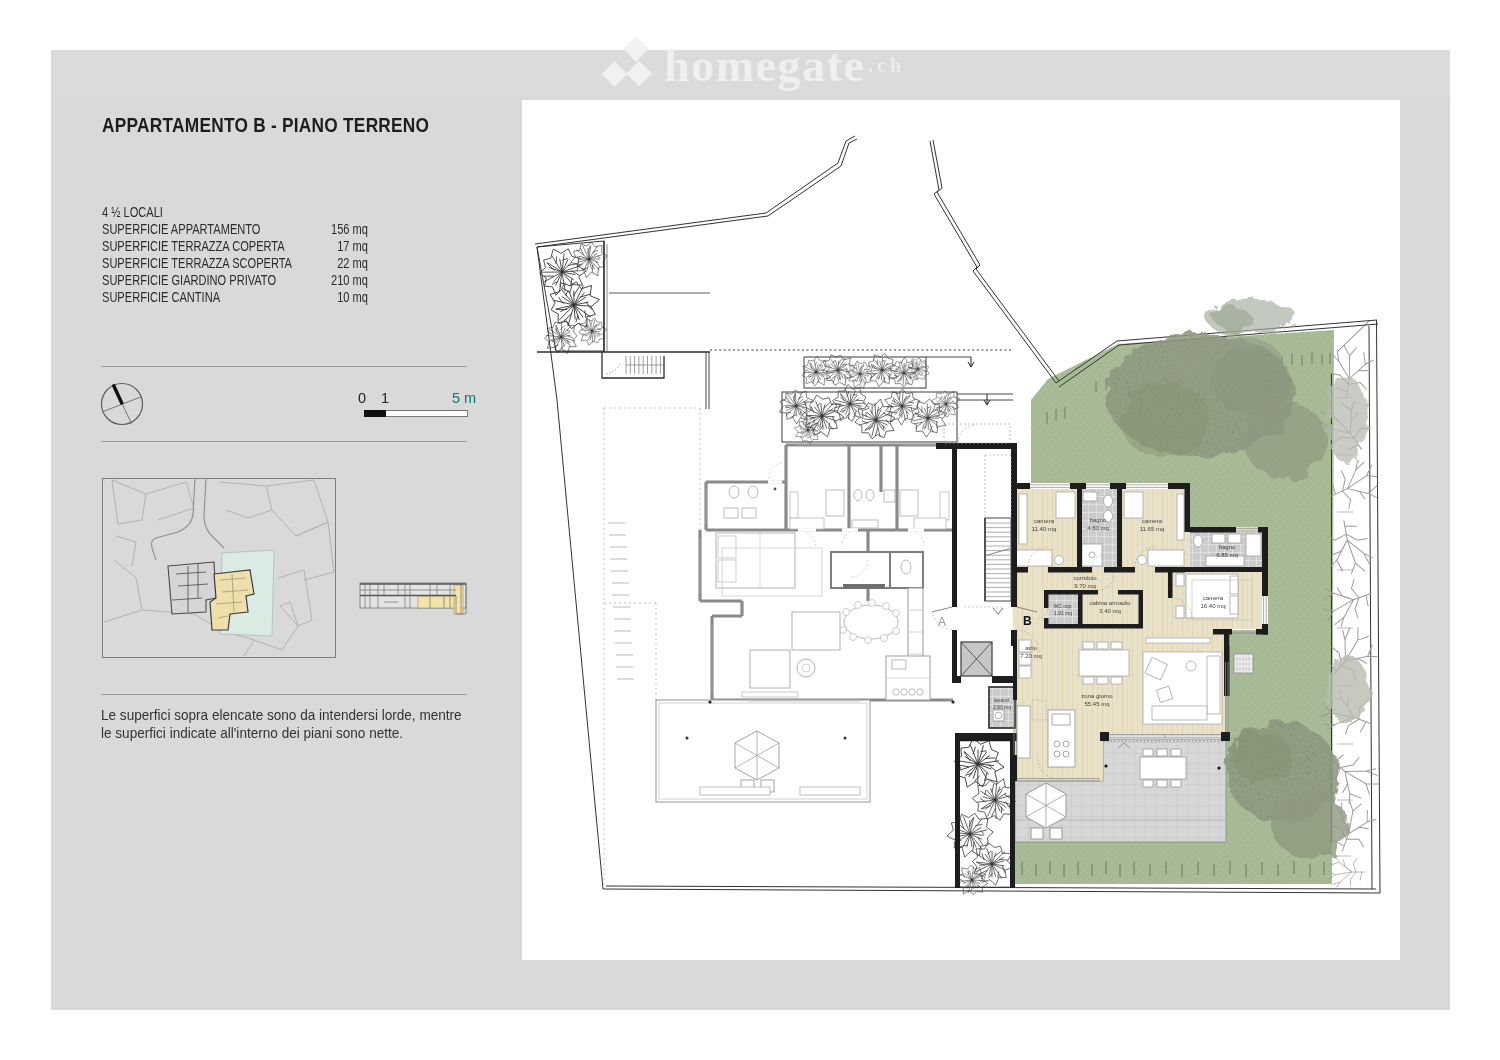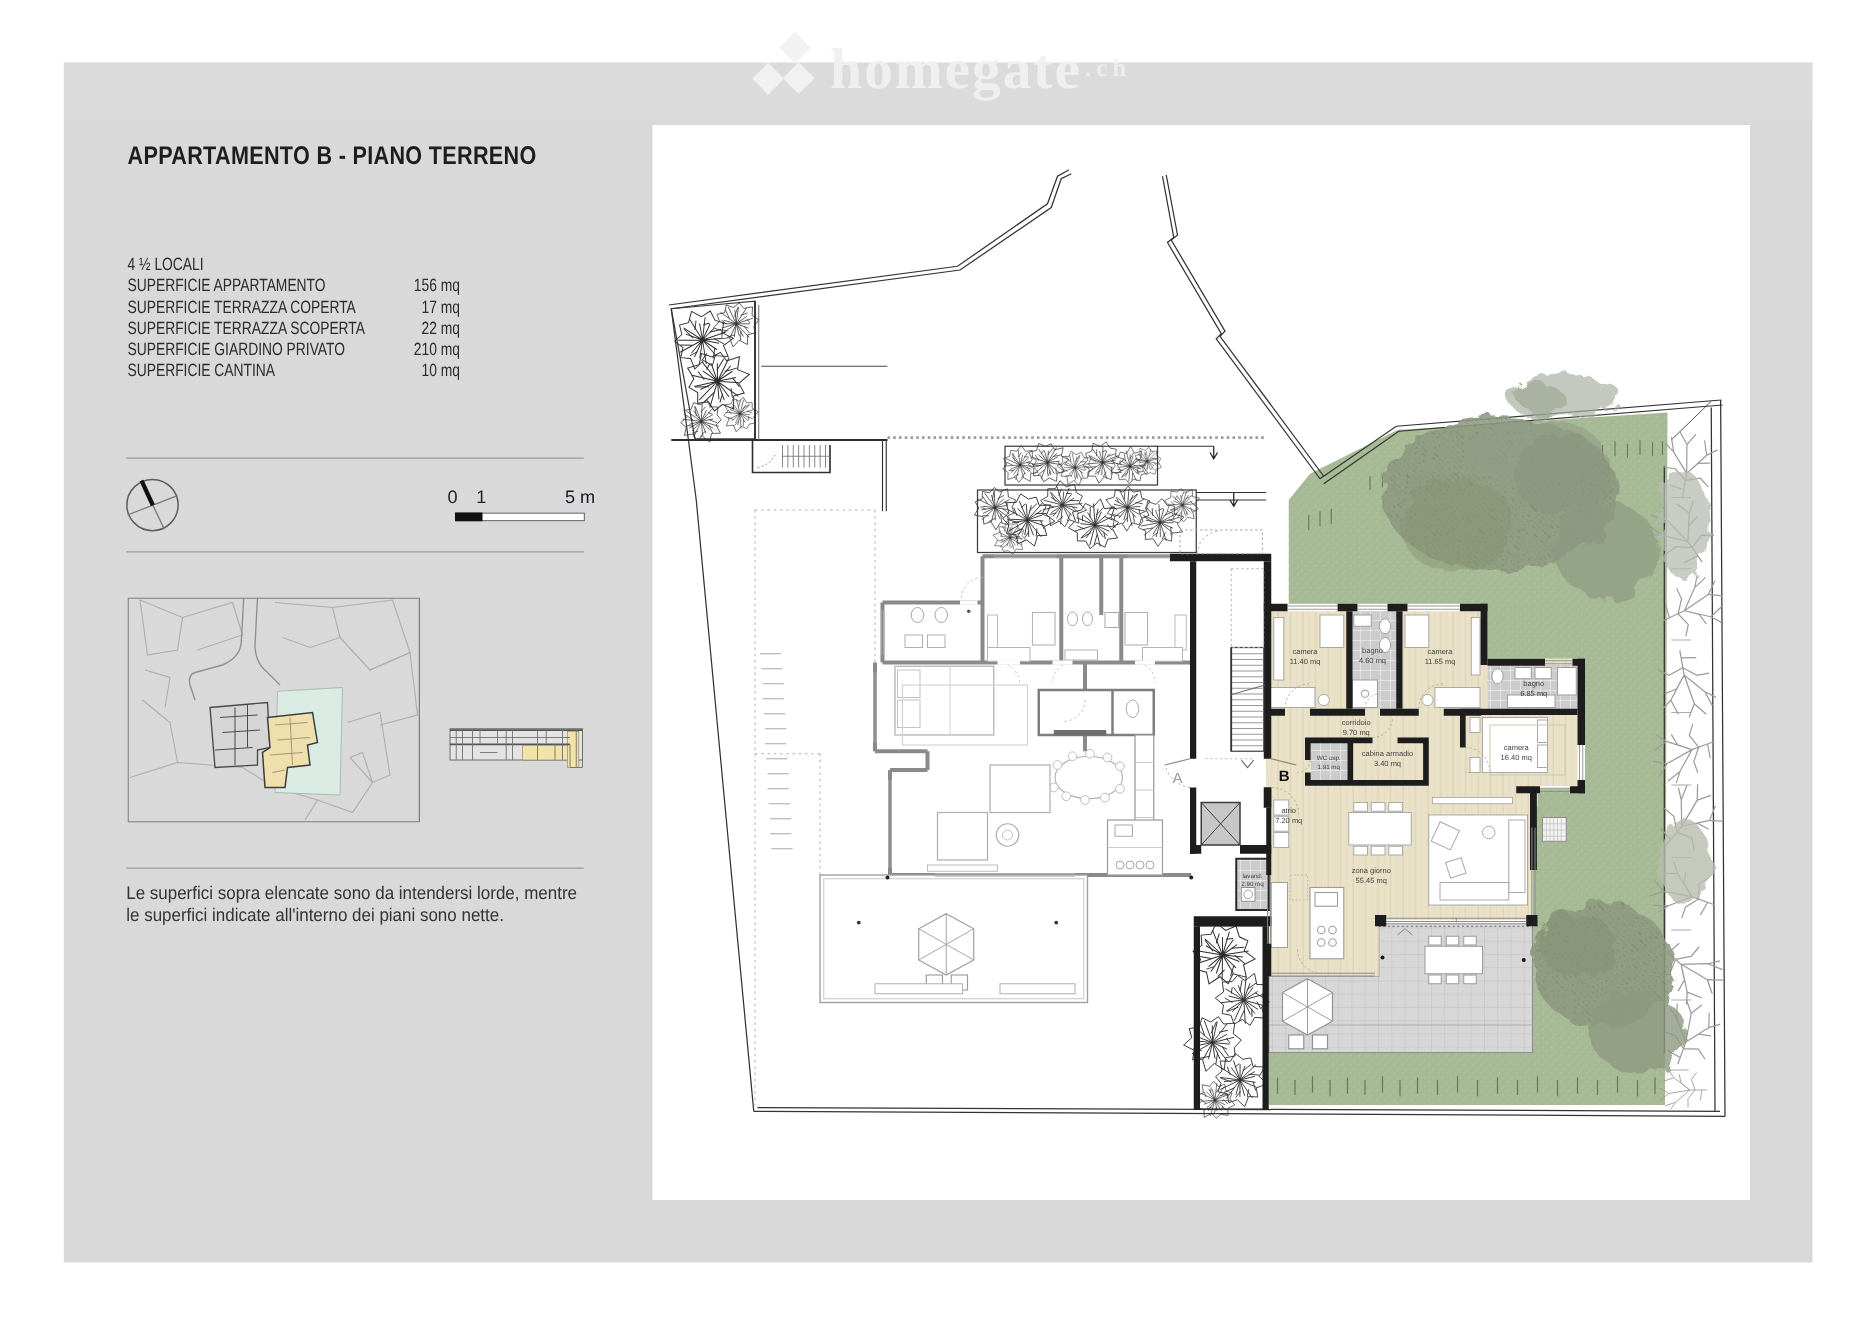--- a/index.html
+++ b/index.html
@@ -7,21 +7,21 @@
        font-family:"Liberation Sans", sans-serif;}
   .abs{position:absolute;}
 </style>
 </head>
 <body>
 
 <div class="abs" style="left:51px;top:50px;width:1399px;height:960px;background:#d9d9d9;"></div>
 
 <div class="abs" style="left:51px;top:50px;width:1399px;height:47px;background:rgba(255,255,255,0.07);"></div>
 
-<div class="abs" style="left:560px;top:0px;width:420px;height:100px;">
+<div class="abs" style="left:560px;top:11px;width:420px;height:100px;">
 <svg width="420" height="100" viewBox="560 0 420 100">
 
   <g fill="#f2f2f2" opacity="0.97">
     <rect x="627" y="29" width="18" height="18" transform="rotate(45 636 38)"></rect>
     <rect x="605.5" y="54" width="18" height="18" transform="rotate(45 614.5 63)"></rect>
     <rect x="630" y="53.5" width="18" height="18" transform="rotate(45 639 62.5)"></rect>
   </g>
 
   <text x="664" y="70" font-family="'Liberation Serif',serif" font-weight="bold" font-size="46" fill="#f1f1f1" opacity="0.93" textLength="200">homegate</text>
   <text x="868" y="61" font-family="'Liberation Serif',serif" font-weight="bold" font-size="20" fill="#f1f1f1" opacity="0.8" textLength="33">.ch</text>
@@ -45,21 +45,21 @@
 <svg width="60" height="60" viewBox="95 375 60 60">
   <circle cx="122" cy="404" r="20.5" fill="none" stroke="#5c5c5c" stroke-width="1.2"></circle>
   <line x1="113" y1="384.5" x2="131.5" y2="423.5" stroke="#777" stroke-width="1"></line>
   <line x1="102" y1="412" x2="142" y2="396.5" stroke="#777" stroke-width="1"></line>
   <line x1="113.2" y1="384.5" x2="122.3" y2="404.2" stroke="#111" stroke-width="3.4"></line>
 </svg>
 </div>
 
 <div class="abs" style="left:358px;top:390px;font-size:14.5px;color:#222;">0</div>
 <div class="abs" style="left:381px;top:390px;font-size:14.5px;color:#222;">1</div>
-<div class="abs" style="left:452px;top:390px;font-size:14.5px;color:#0f172a;">5 m</div>
+<div class="abs" style="left:452px;top:390px;font-size:14.5px;color:#0f766e;">5 m</div>
 
 <div class="abs" style="left:364px;top:410px;width:104px;height:7px;background:#fdfdfd;border:0.8px solid #777;box-sizing:border-box;"></div>
 <div class="abs" style="left:364px;top:410px;width:22px;height:7px;background:#111;"></div>
 
 <div class="abs" style="left:101px;top:441px;width:366px;height:1px;background:#9b9b9b;"></div>
 
 <div class="abs" style="left:102px;top:478px;">
 <svg width="234" height="180" viewBox="0 0 234 180">
   <rect x="0.5" y="0.5" width="233" height="179" fill="#d9d9d9" stroke="#7e7e7e" stroke-width="1"></rect>
 

